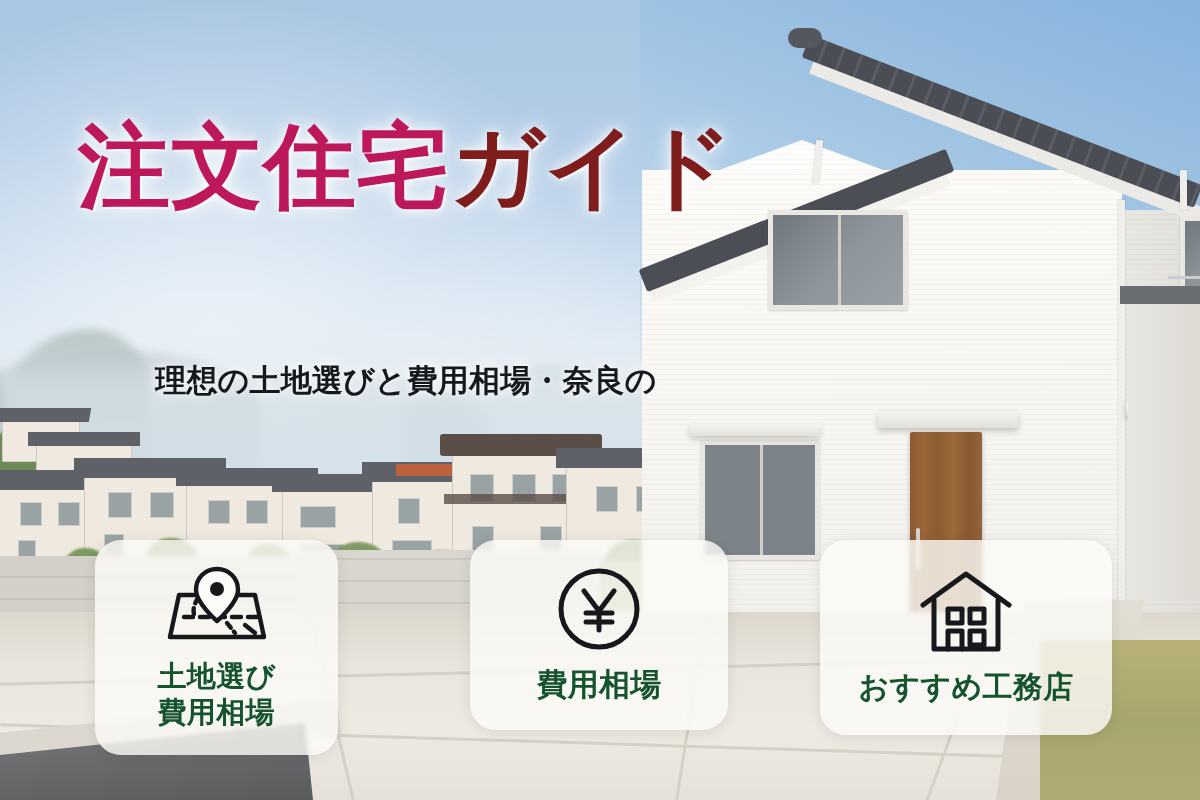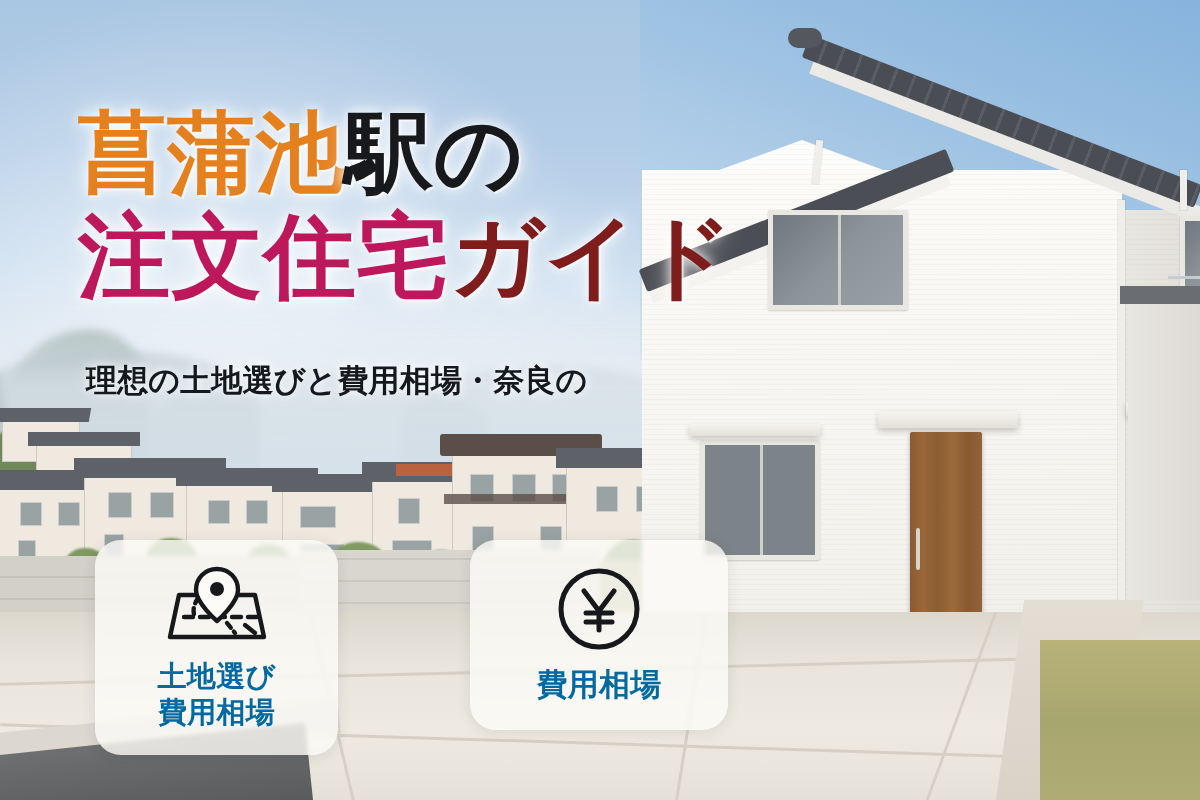--- a/index.html
+++ b/index.html
@@ -158,35 +158,35 @@
   .c-dark{color:#17191c;}
   .c-blue{color:#be185d;}
   .c-black{color:#7f1d1d;}
 
   .subtitle{
     position:absolute;left:86px;top:358px;width:640px;
     font-size:31px;font-weight:800;line-height:1.42;color:#15181c;
     letter-spacing:.005em;
     text-shadow:0 0 9px rgba(255,255,255,.9),0 0 18px rgba(255,255,255,.7);
   }
-  .subtitle div{white-space:nowrap;}
+  .subtitle div{white-space:nowrap;text-align:center;}
 
   
   .cards{position:absolute;left:0;top:0;width:1200px;height:800px;pointer-events:none;}
   .card{
     position:absolute;pointer-events:auto;
     background:rgba(252,251,248,.80);
     border-radius:26px;
     box-shadow:0 2px 14px rgba(40,40,40,.10);
     display:flex;flex-direction:column;align-items:center;justify-content:center;
     backdrop-filter:blur(2px);
   }
   .card .ico{margin-bottom:10px;}
   .card .lab{
-    font-size:29px;font-weight:900;color:#0369a1;text-align:center;line-height:1.22;
+    font-size:29px;font-weight:900;color:#14532d;text-align:left;line-height:1.22;
     letter-spacing:.01em;
   }
   #card-0{left:95px;top:540px;width:243px;height:215px;}
   #card-1{left:470px;top:540px;width:258px;height:190px;}
   #card-2{left:820px;top:540px;width:292px;height:195px;}
   #card-0 .lab{font-size:29px;}
   #card-1 .lab{font-size:31px;}
   #card-2 .lab{font-size:30px;}
 </style>
 </head>
@@ -320,21 +320,20 @@
     <div class="seam" style="left:690px;top:0;width:3px;height:188px;transform:skewX(-9deg);"></div>
     <div class="seam" style="left:960px;top:0;width:3px;height:188px;transform:skewX(-20deg);"></div>
     <div class="seam" style="left:0;top:130px;width:1200px;height:3px;transform:rotate(1.8deg);"></div>
   </div>
   <div class="pathR"></div>
   <div class="grassR"></div>
   <div class="curb"></div>
   <div class="asphalt"></div>
 
   <div class="headline">
-    <div class="line1"><span class="c-orange">菖蒲池</span><span class="c-dark">駅の</span></div>
     <div class="line2"><span class="c-blue">注文住宅</span><span class="c-black">ガイド</span></div>
   </div>
 
   <div class="subtitle">
     <div>理想の土地選びと費用相場・奈良の</div>
   </div>
 
   <div class="cards">
 
     <div class="card" id="card-0">
@@ -358,15 +357,28 @@
           <circle cx="43" cy="43" r="38"></circle>
           <path d="M28 25 L43 45 L58 25"></path>
           <path d="M30 47 L56 47"></path>
           <path d="M30 56 L56 56"></path>
           <path d="M43 45 L43 64"></path>
         </svg>
       </span>
       <div class="lab"><span>費用相場</span></div>
     </div>
 
+    <div class="card" id="card-2">
+      <span class="ico">
+        <svg width="96" height="86" viewBox="0 0 96 86" fill="none" stroke="#16181b" stroke-width="5" stroke-linecap="round" stroke-linejoin="round">
+          <path d="M5 36 L48 5 L91 36"></path>
+          <path d="M16 31 L16 80 L80 80 L80 31"></path>
+          <rect x="30" y="40" width="14" height="14"></rect>
+          <rect x="52" y="40" width="14" height="14"></rect>
+          <rect x="52" y="62" width="14" height="14"></rect>
+          <path d="M30 80 L30 62 L44 62 L44 80"></path>
+        </svg>
+      </span>
+      <div class="lab"><span>おすすめ工務店</span></div>
+    </div>
 
   </div>
 </div>
 
 </body></html>

